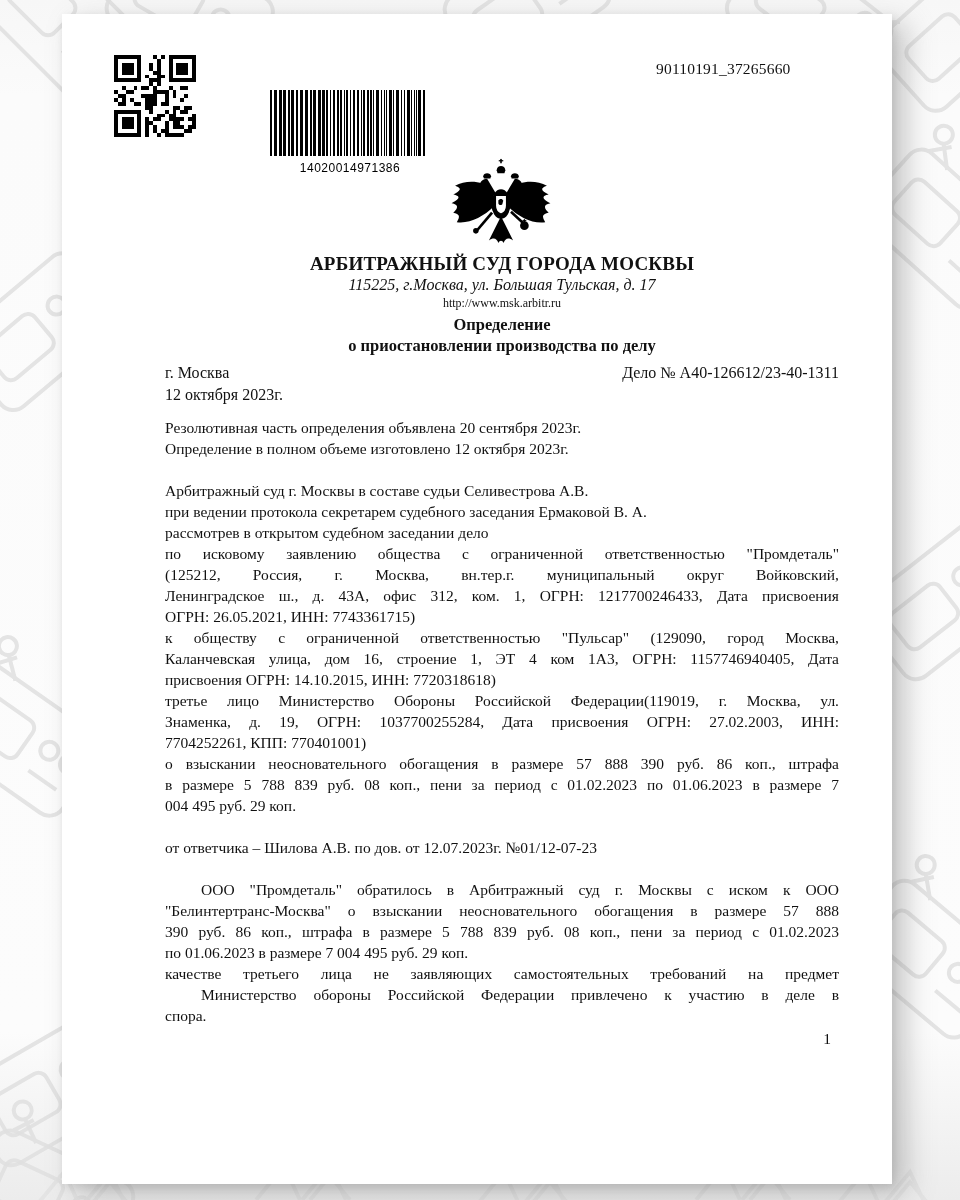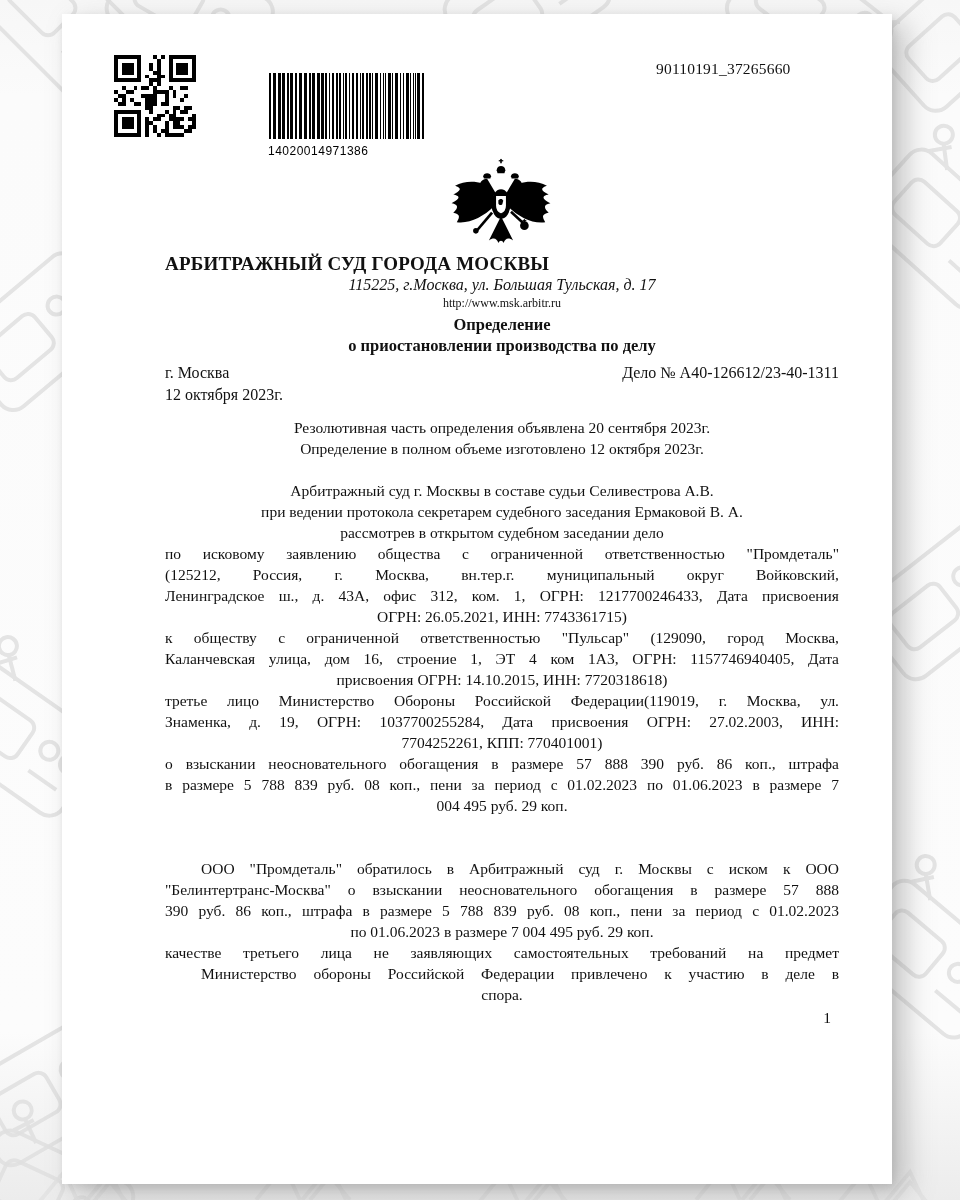--- a/index.html
+++ b/index.html
@@ -9,37 +9,37 @@
     font-family:"Liberation Serif", serif;color:#111;
   }
   #bg-layer{position:absolute;inset:0;z-index:0;}
   .bg-icon{position:absolute;opacity:.85;}
   .page{
     position:absolute;left:62px;top:14px;width:830px;height:1170px;background:#ffffff;z-index:1;
     box-shadow:14px 10px 26px rgba(110,110,110,.38), 2px 3px 8px rgba(0,0,0,.10);
   }
   
   .qr{position:absolute;left:52px;top:41px;width:82px;height:82px;}
-  .barcode-wrap{position:absolute;left:206px;top:59px;width:164px;text-align:left;}
+  .barcode-wrap{position:absolute;left:206px;top:76px;width:164px;text-align:center;}
   .barcode-digits{font-family:"Liberation Sans", sans-serif;font-size:12px;letter-spacing:.5px;margin-top:1px;color:#000;}
   .doc-id{position:absolute;left:570px;top:46px;font-size:15.5px;letter-spacing:.2px;margin-left:24px;}
   .emblem{position:absolute;left:387px;top:142px;}
   
   .content{position:absolute;left:103px;top:238px;width:674px;}
-  .court-name{font-size:19px;font-weight:bold;text-align:left;line-height:23px;letter-spacing:.2px;}
+  .court-name{font-size:19px;font-weight:bold;text-align:center;line-height:23px;letter-spacing:.2px;}
   .court-address{font-size:16px;text-align:center;line-height:19px;font-style:italic;}
   .court-url{font-size:12px;text-align:center;line-height:19px;}
   .doc-type{font-size:16.5px;font-weight:bold;text-align:center;line-height:21px;margin-top:1px;}
   .doc-subtitle{font-size:16.5px;font-weight:bold;text-align:center;line-height:21px;}
   .meta-row{display:flex;justify-content:space-between;font-size:16px;line-height:22px;margin-top:6px;gap:21px;}
   .date-row{font-size:16px;line-height:22px;}
   
   .body-block{margin-top:11px;font-size:15.5px;}
   .bline{min-height:21px;line-height:21px;white-space:normal;}
-  .bline.plain{text-align:center;}
+  .bline.plain{text-align:left;}
   .bline.fill{text-align:justify;text-align-last:justify;}
   .bline.indent-fill{text-align:justify;text-align-last:justify;text-indent:36px;}
   .bline.center{text-align:center;}
   .bline.blank{height:21px;}
   .page-num{margin-top:2px;text-align:right;padding-right:8px;font-size:15.5px;line-height:21px;}
 </style>
 </head>
 <body>
 
 <div id="bg-layer">
@@ -573,20 +573,21 @@
         <div class="bline fill">к обществу с ограниченной ответственностью "Пульсар" (129090, город Москва,</div>
         <div class="bline fill">Каланчевская улица, дом 16, строение 1, ЭТ 4 ком 1А3, ОГРН: 1157746940405, Дата</div>
         <div class="bline plain">присвоения ОГРН: 14.10.2015, ИНН: 7720318618)</div>
         <div class="bline fill">третье лицо Министерство Обороны Российской Федерации(119019, г. Москва, ул.</div>
         <div class="bline fill">Знаменка, д. 19, ОГРН: 1037700255284, Дата присвоения ОГРН: 27.02.2003, ИНН:</div>
         <div class="bline plain">7704252261, КПП: 770401001)</div>
         <div class="bline fill">о взыскании неосновательного обогащения в размере 57 888 390 руб. 86 коп., штрафа</div>
         <div class="bline fill">в размере 5 788 839 руб. 08 коп., пени за период с 01.02.2023 по 01.06.2023 в размере 7</div>
         <div class="bline plain">004 495 руб. 29 коп.</div>
         <div class="bline blank"></div>
+        <div class="bline plain">от ответчика – Шилова А.В. по дов. от 12.07.2023г. №01/12-07-23</div>
         <div class="bline blank"></div>
         <div class="bline indent-fill">ООО "Промдеталь" обратилось в Арбитражный суд г. Москвы с иском к ООО</div>
         <div class="bline fill">"Белинтертранс-Москва" о взыскании неосновательного обогащения в размере 57 888</div>
         <div class="bline fill">390 руб. 86 коп., штрафа в размере 5 788 839 руб. 08 коп., пени за период с 01.02.2023</div>
         <div class="bline plain">по 01.06.2023 в размере 7 004 495 руб. 29 коп.</div>
         <div class="bline fill">качестве третьего лица не заявляющих самостоятельных требований на предмет</div>
         <div class="bline indent-fill">Министерство обороны Российской Федерации привлечено к участию в деле в</div>
         <div class="bline plain">спора.</div>
       </div>
 

